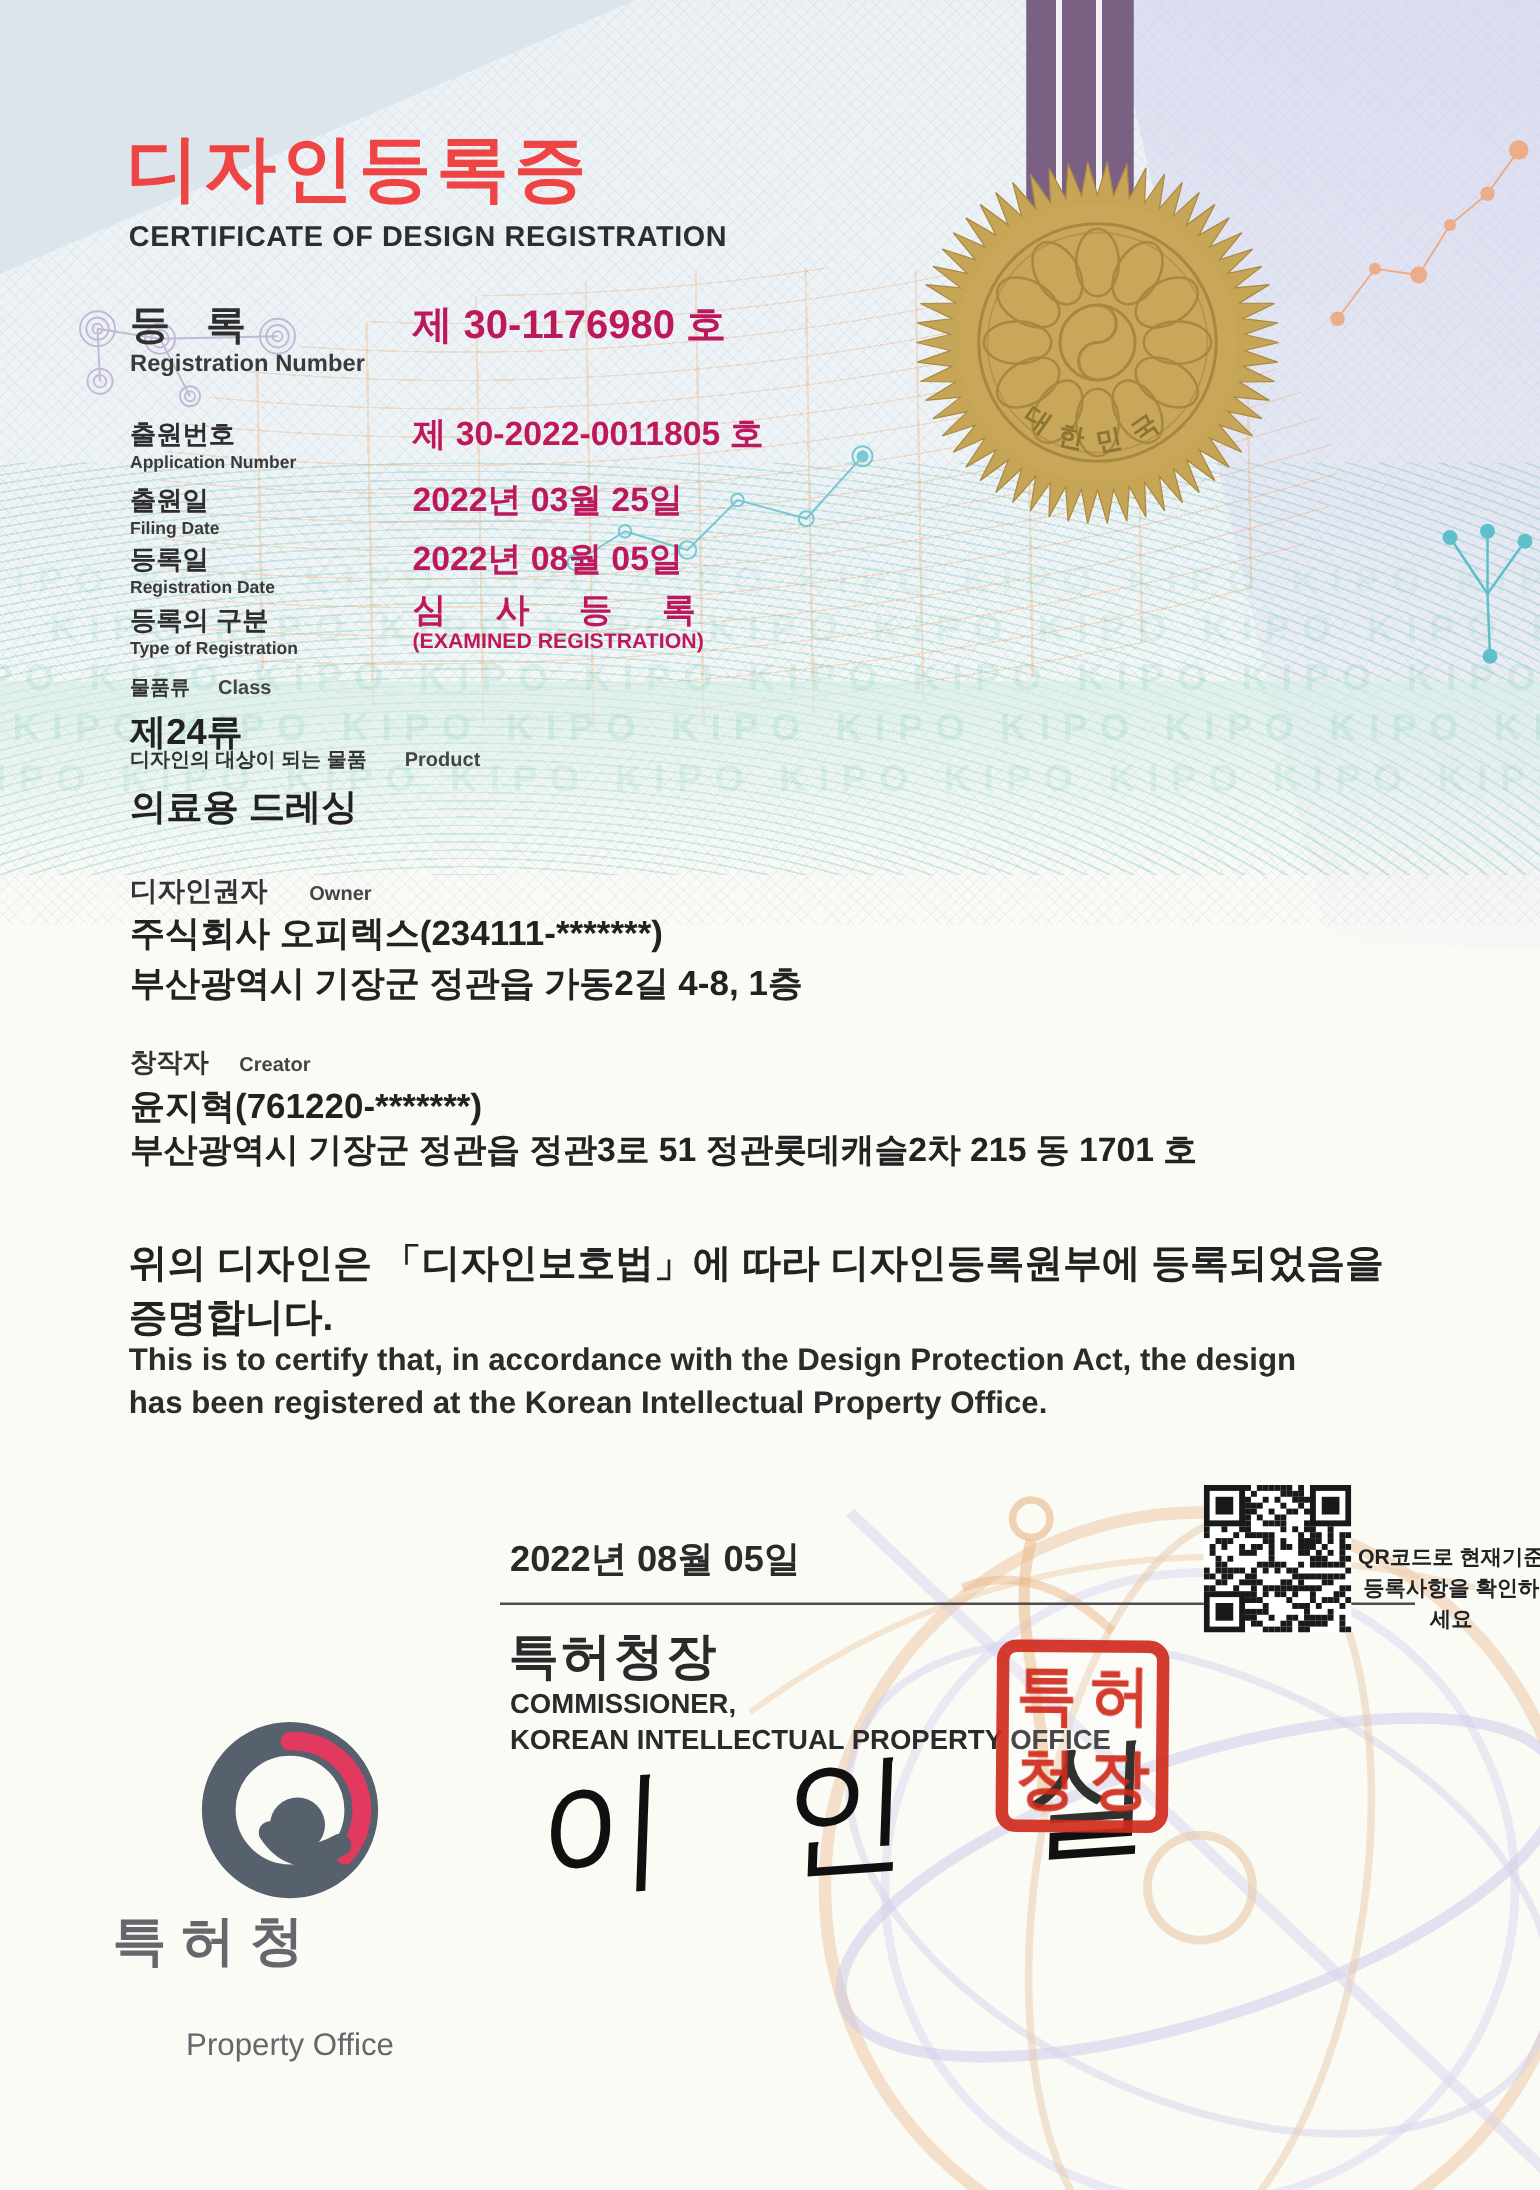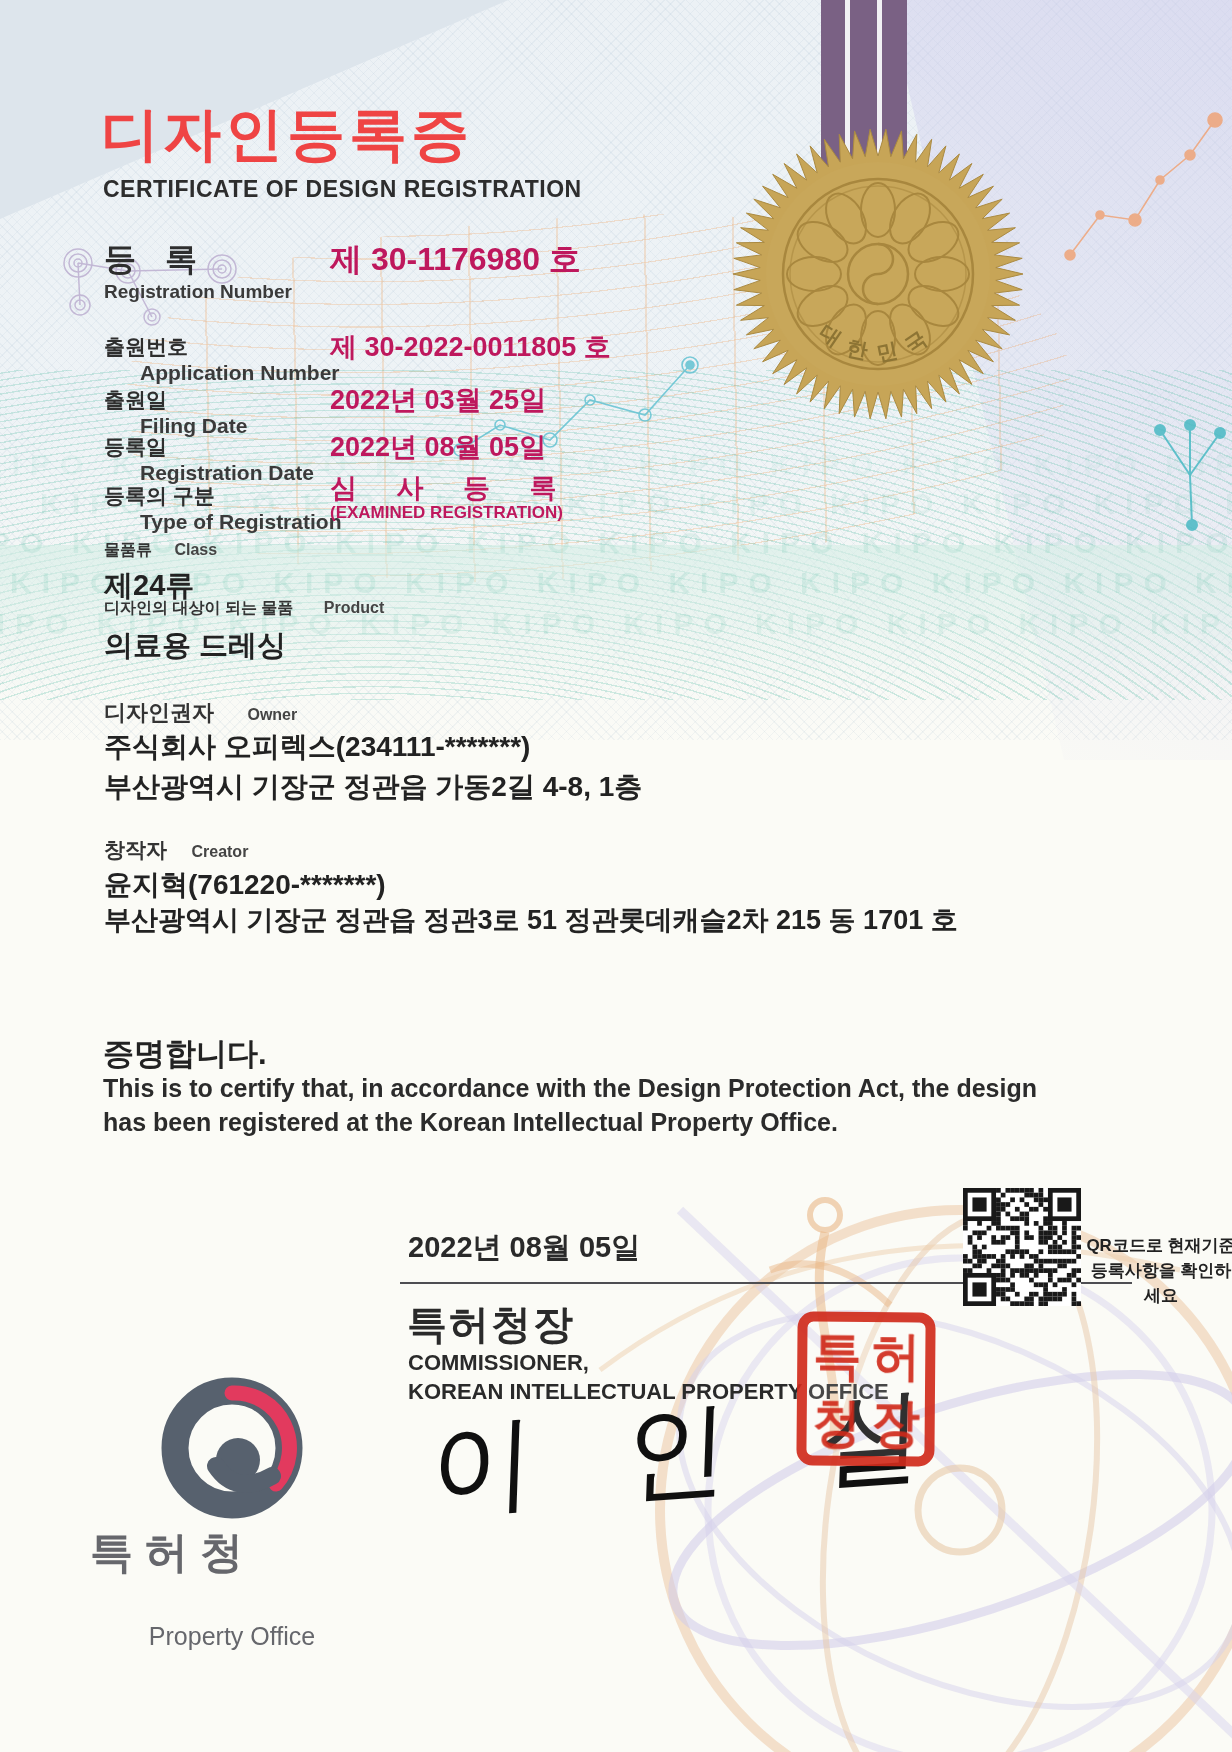--- a/index.html
+++ b/index.html
@@ -39,21 +39,21 @@
   .abs{position:absolute;}
   .title-ko{left:101px;top:96px;font-size:58px;font-weight:800;letter-spacing:4px;color:#ef4444;}
   .title-en{left:103px;top:176px;font-size:23px;font-weight:700;letter-spacing:.5px;color:#2d2d2d;}
   .lbl-ko{font-weight:700;color:#2e2e2e;}
   .lbl-en{font-weight:700;color:#3a3a3a;}
   .val{font-weight:700;color:#be185d;}
   .reg-lbl{left:104px;top:238px;font-size:32px;letter-spacing:10px;}
   .reg-val{left:330px;top:238px;font-size:32px;}
   .reg-en{left:104px;top:281px;font-size:19px;}
   .f-lbl{left:104px;font-size:21px;}
-  .f-en{left:104px;font-size:21px;margin-left:36px;}
+  .f-en{left:104px;font-size:14px;}
   .f-val{left:330px;font-size:27px;}
   .wide{letter-spacing:16px;}
   .small-caps{font-size:17px;}
   .sec-lbl{font-size:16px;font-weight:600;color:#333;}
   .sec-en{font-size:16px;font-weight:600;color:#444;}
   .big-val{font-size:29px;font-weight:800;color:#222;}
   .stmt-ko{left:103px;font-size:31px;font-weight:800;color:#222;}
   .stmt-en{left:103px;font-size:25px;font-weight:700;color:#2b2b2b;}
   .issue-date{left:408px;top:1228px;font-size:29px;font-weight:600;}
   .sig-rule{left:400px;top:1282px;width:732px;height:2px;background:#4e4e52;}
@@ -243,20 +243,21 @@
   <div class="abs big-val" style="left:104px;top:728px;font-size:28px">주식회사 오피렉스(234111-*******)</div>
   <div class="abs big-val" style="left:104px;top:768px;font-size:28px">부산광역시 기장군 정관읍 가동2길 4-8, 1층</div>
 
   <div class="abs" style="left:104px;top:836px">
     <span class="sec-lbl" style="font-size:21px">창작자</span>
     <span class="sec-en" style="margin-left:20px">Creator</span>
   </div>
   <div class="abs big-val" style="left:104px;top:866px;font-size:28px">윤지혁(761220-*******)</div>
   <div class="abs big-val" style="left:104px;top:902px;font-size:27px">부산광역시 기장군 정관읍 정관3로 51 정관롯데캐슬2차 215 동 1701 호</div>
 
+  <div class="abs stmt-ko" style="top:990px">위의 디자인은 「디자인보호법」에 따라 디자인등록원부에 등록되었음을</div>
   <div class="abs stmt-ko" style="top:1033px">증명합니다.</div>
   <div class="abs stmt-en" style="top:1108px">has been registered at the Korean Intellectual Property Office.</div>
   <div class="abs stmt-en" style="top:1074px">This is to certify that, in accordance with the Design Protection Act, the design</div>
 
   <div class="abs issue-date">2022년 08월 05일</div>
   <div class="abs sig-rule"></div>
   <div class="abs comm-ko">특허청장</div>
   <div class="abs comm-en1">COMMISSIONER,</div>
   <div class="abs comm-en2">KOREAN INTELLECTUAL PROPERTY OFFICE</div>
   <div class="abs signature">이 인 실</div>

